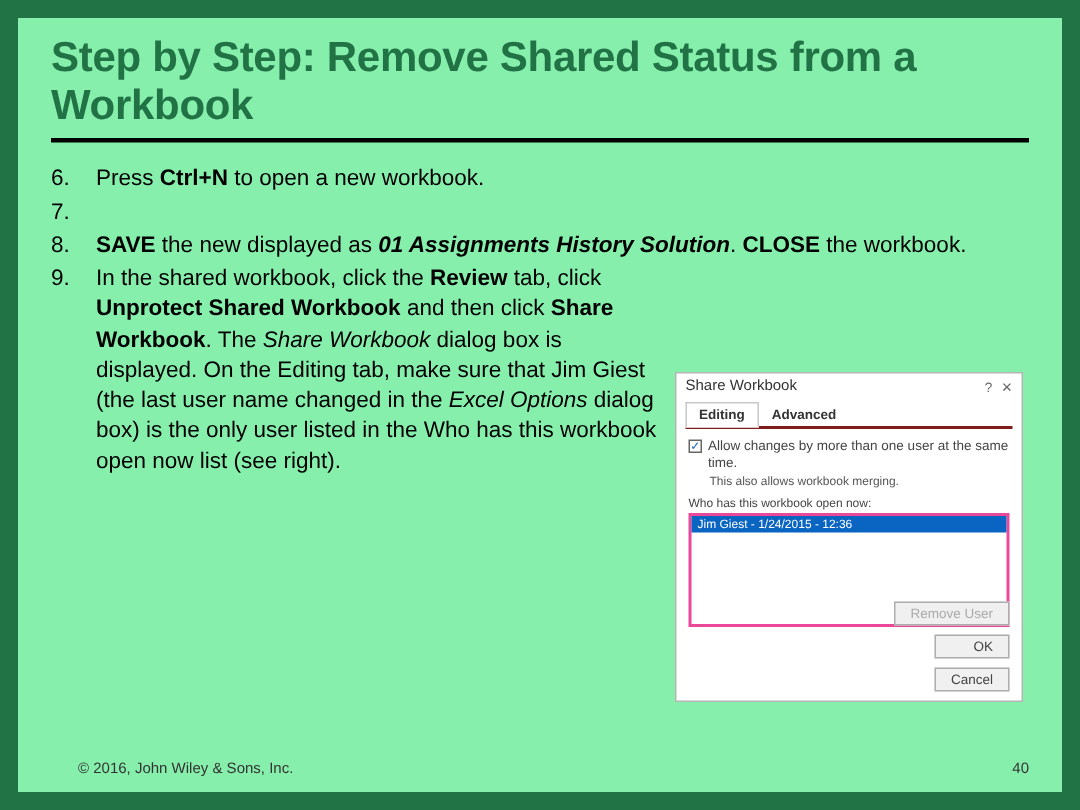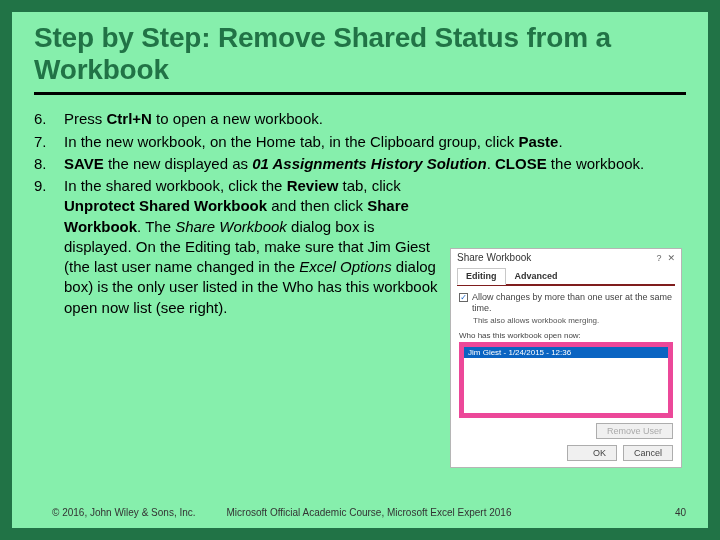--- a/index.html
+++ b/index.html
@@ -128,41 +128,41 @@
     color: #555;
     margin-left: 14px;
     margin-bottom: 6px;
   }
   .fld-label {
     font-size: 8px;
     color: #444;
     margin-bottom: 2px;
   }
   .listbox {
-    border: 5px solid #ec4899;
+    border: 2px solid #ec4899;
     height: 76px;
     background: #fff;
     font-size: 8px;
     padding: 0;
   }
   .listbox .row {
     background: #0a64c2;
     color: #fff;
     padding: 1px 4px;
   }
   .dlg-buttons {
     position: absolute;
     right: 8px;
     bottom: 6px;
     display: flex;
     flex-direction: column;
     align-items: flex-end;
     gap: 6px;
   }
-  .btnrow { display: flex; gap: 6px; }
+  .btnrow { display: flex; gap: 6px; flex-direction: column; }
   .dlg-btn {
     border: 1px solid #adadad;
     background: #f0f0f0;
     padding: 2px 10px;
     font-size: 9px;
     color: #444;
     min-width: 50px;
     text-align: right;
   }
   .dlg-btn.disabled { color: #aaa; }
@@ -194,23 +194,20 @@
 
         <li>
           <span class="num">6.</span>
           <span>
             <span>Press </span><span class="b">Ctrl+N</span><span> to open a new workbook.</span>
           </span>
         </li>
 
         <li>
           <span class="num">7.</span>
-          <span>
-            <span>In the new workbook, on the Home tab, in the Clipboard group, click </span><span class="b">Paste</span><span>.</span>
-          </span>
         </li>
 
         <li>
           <span class="num">8.</span>
           <span>
             <span class="b">SAVE</span><span> the new displayed as </span><span class="b i">01 Assignments History Solution</span><span>. </span><span class="b">CLOSE</span><span> the workbook.</span>
           </span>
         </li>
 
         <li>
@@ -251,16 +248,15 @@
       <div class="dlg-btn disabled">Remove User</div>
       <div class="btnrow">
         <div class="dlg-btn">OK</div>
         <div class="dlg-btn">Cancel</div>
       </div>
     </div>
   </div>
 
   <div class="footer">
     <span>© 2016, John Wiley &amp; Sons, Inc.</span>
-    <span class="mid">Microsoft Official Academic Course, Microsoft Excel Expert 2016</span>
     <span>40</span>
   </div>
 </div>
 
 </body></html>

